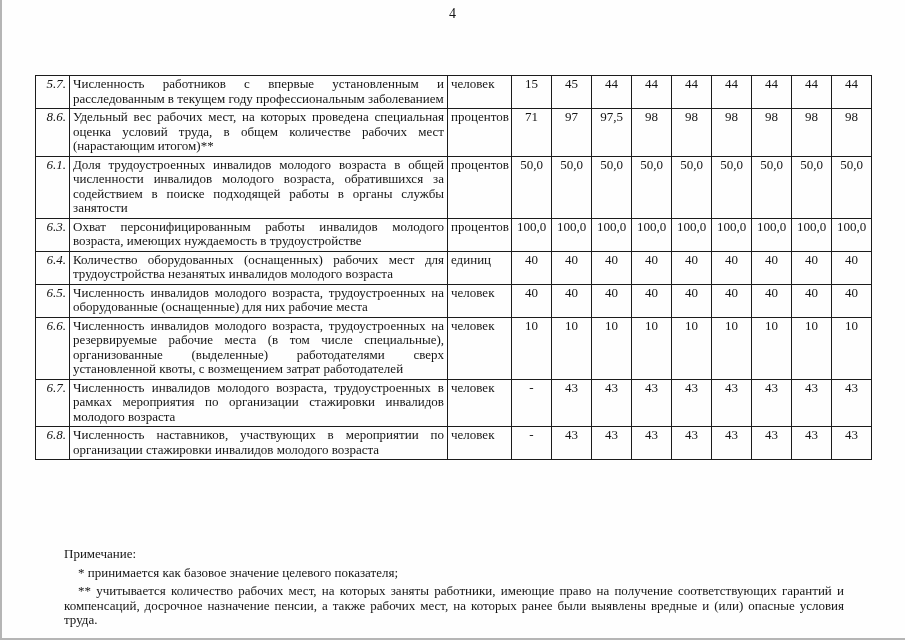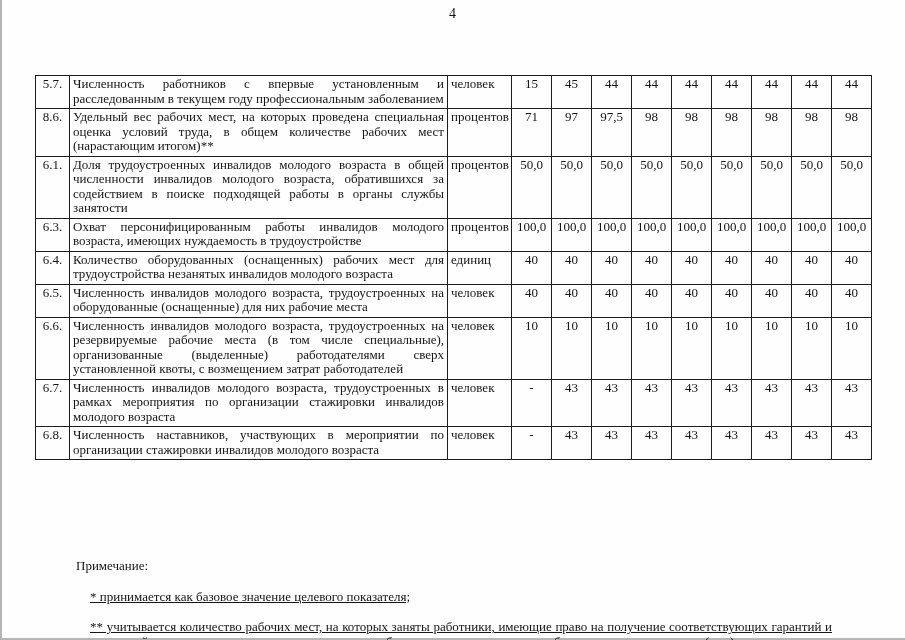--- a/index.html
+++ b/index.html
@@ -30,40 +30,40 @@
     width: 836px;
   }
   table.indicators td {
     border: 1px solid #1c1c1c;
     font-size: 13px;
     line-height: 14.5px;
     padding: 1px 3px 2px 3px;
     vertical-align: top;
     overflow: hidden;
   }
-  td.num  { text-align: center; padding-left: 4px; }
+  td.num  { text-align: right; padding-left: 4px; font-style: italic; }
   td.name { text-align: justify; }
   td.unit { text-align: left; padding-left: 1px; padding-right: 1px; }
   td.val  { text-align: center; }
   td.section {
     text-align: center;
     font-weight: bold;
     padding-top: 2px;
     padding-bottom: 2px;
   }
   .notes {
     position: absolute;
     left: 60px;
     top: 543px;
     width: 788px;
     font-size: 13px;
     line-height: 14.5px;
   }
-  .notes p { margin: 16px; }
-  .note-item { text-indent: 14px; text-decoration: underline; }
+  .notes p { margin: 4px; }
+  .note-item { text-indent: 14px; }
   .note-item.long { text-align: justify; }
 </style>
 </head>
 <body>
 
 <div class="page">
 
   <div class="page-number">4</div>
 
   <table class="indicators">

